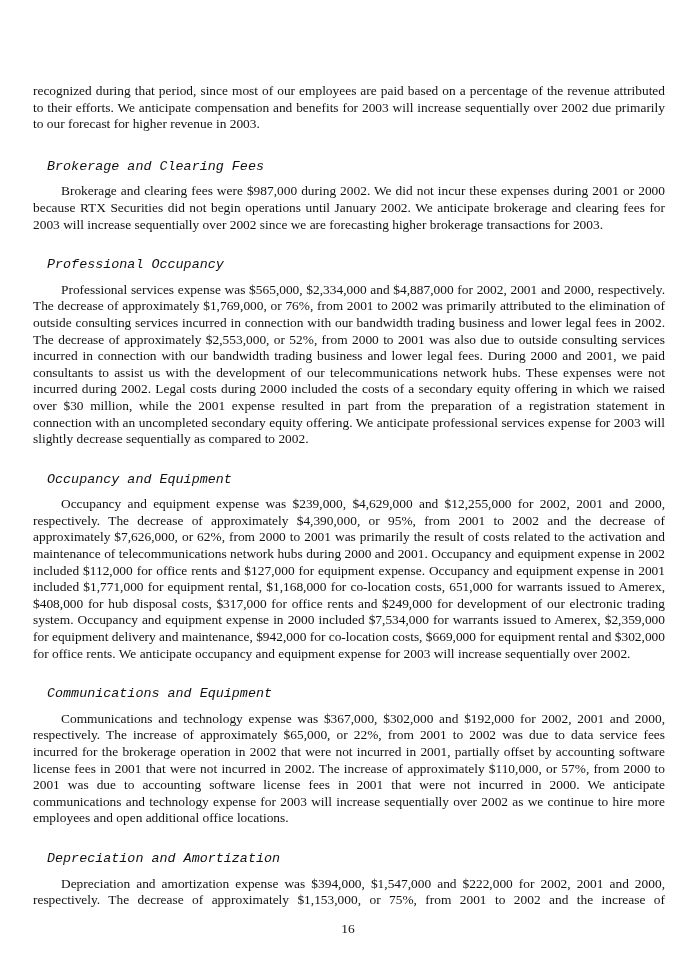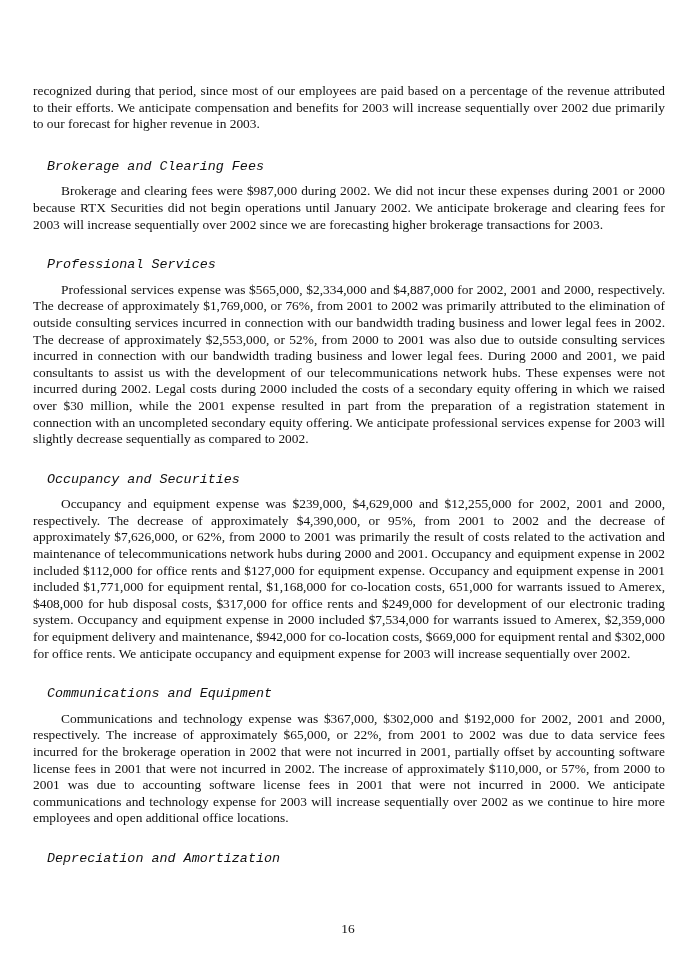--- a/index.html
+++ b/index.html
@@ -23,32 +23,33 @@
 
 <div class="page">
   <p class="para">recognized during that period, since most of our employees are paid based on a percentage of the revenue attributed to their efforts. We anticipate compensation and benefits for 2003 will increase sequentially over 2002 due primarily to our forecast for higher revenue in 2003.</p>
 
   <section>
     <p class="heading" style="margin-top:26px">Brokerage and Clearing Fees</p>
     <p class="para indent">Brokerage and clearing fees were $987,000 during 2002. We did not incur these expenses during 2001 or 2000 because RTX Securities did not begin operations until January 2002. We anticipate brokerage and clearing fees for 2003 will increase sequentially over 2002 since we are forecasting higher brokerage transactions for 2003.</p>
   </section>
 
   <section>
-    <p class="heading">Professional Services</p>
+    <p class="heading">Professional Occupancy</p>
     <p class="para indent">Professional services expense was $565,000, $2,334,000 and $4,887,000 for 2002, 2001 and 2000, respectively. The decrease of approximately $1,769,000, or 76%, from 2001 to 2002 was primarily attributed to the elimination of outside consulting services incurred in connection with our bandwidth trading business and lower legal fees in 2002. The decrease of approximately $2,553,000, or 52%, from 2000 to 2001 was also due to outside consulting services incurred in connection with our bandwidth trading business and lower legal fees. During 2000 and 2001, we paid consultants to assist us with the development of our telecommunications network hubs. These expenses were not incurred during 2002. Legal costs during 2000 included the costs of a secondary equity offering in which we raised over $30 million, while the 2001 expense resulted in part from the preparation of a registration statement in connection with an uncompleted secondary equity offering. We anticipate professional services expense for 2003 will slightly decrease sequentially as compared to 2002.</p>
   </section>
 
   <section>
-    <p class="heading">Occupancy and Securities</p>
+    <p class="heading">Occupancy and Equipment</p>
     <p class="para indent">Occupancy and equipment expense was $239,000, $4,629,000 and $12,255,000 for 2002, 2001 and 2000, respectively. The decrease of approximately $4,390,000, or 95%, from 2001 to 2002 and the decrease of approximately $7,626,000, or 62%, from 2000 to 2001 was primarily the result of costs related to the activation and maintenance of telecommunications network hubs during 2000 and 2001. Occupancy and equipment expense in 2002 included $112,000 for office rents and $127,000 for equipment expense. Occupancy and equipment expense in 2001 included $1,771,000 for equipment rental, $1,168,000 for co-location costs, 651,000 for warrants issued to Amerex, $408,000 for hub disposal costs, $317,000 for office rents and $249,000 for development of our electronic trading system. Occupancy and equipment expense in 2000 included $7,534,000 for warrants issued to Amerex, $2,359,000 for equipment delivery and maintenance, $942,000 for co-location costs, $669,000 for equipment rental and $302,000 for office rents. We anticipate occupancy and equipment expense for 2003 will increase sequentially over 2002.</p>
   </section>
 
   <section>
     <p class="heading">Communications and Equipment</p>
     <p class="para indent">Communications and technology expense was $367,000, $302,000 and $192,000 for 2002, 2001 and 2000, respectively. The increase of approximately $65,000, or 22%, from 2001 to 2002 was due to data service fees incurred for the brokerage operation in 2002 that were not incurred in 2001, partially offset by accounting software license fees in 2001 that were not incurred in 2002. The increase of approximately $110,000, or 57%, from 2000 to 2001 was due to accounting software license fees in 2001 that were not incurred in 2000. We anticipate communications and technology expense for 2003 will increase sequentially over 2002 as we continue to hire more employees and open additional office locations.</p>
   </section>
 
   <section>
     <p class="heading">Depreciation and Amortization</p>
+    <p class="para indent" style="text-align-last: justify;">Depreciation and amortization expense was $394,000, $1,547,000 and $222,000 for 2002, 2001 and 2000, respectively. The decrease of approximately $1,153,000, or 75%, from 2001 to 2002 and the increase of</p>
   </section>
 </div>
 
 <div class="page-number">16</div>
 
 </body></html>

